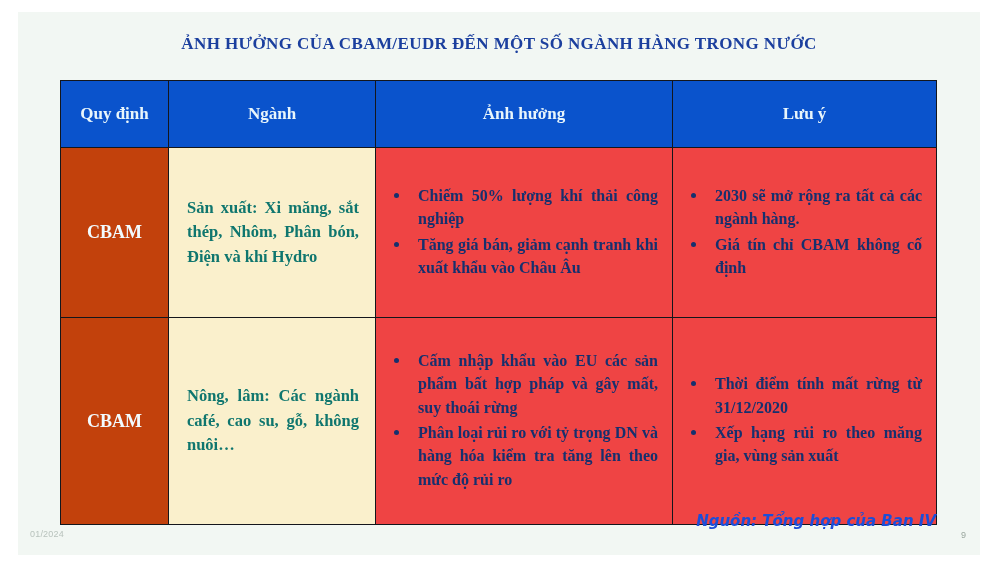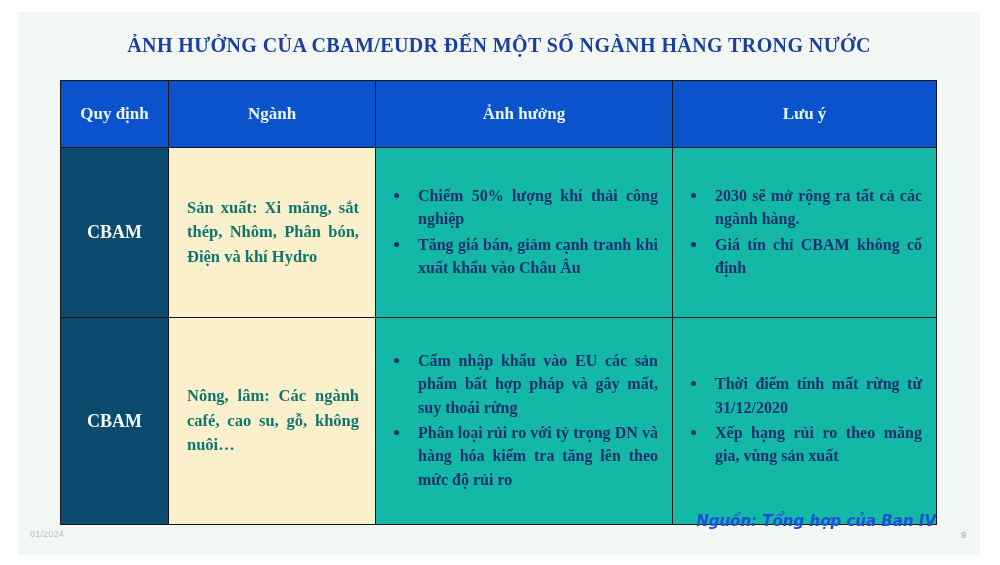--- a/index.html
+++ b/index.html
@@ -25,21 +25,21 @@
 
   #slide-title {
     position: absolute;
     left: 0;
     top: 22px;
     width: 962px;
     text-align: center;
     color: #1b3f9e;
     font-family: "Liberation Serif", serif;
     font-weight: bold;
-    font-size: 20px;
+    font-size: 17px;
     letter-spacing: 0.4px;
     white-space: nowrap;
   }
 
   #table {
     position: absolute;
     left: 42px;
     top: 68px;
     width: 876px;
     border-collapse: collapse;
@@ -61,42 +61,42 @@
     height: 66px;
     color: #e9f6fb;
     font-family: "Liberation Serif", serif;
     font-weight: bold;
     font-size: 17px;
     text-align: center;
     margin-left: 33px;
   }
 
   .regcell {
-    background: #0c4a6e;
+    background: #c2410c;
     color: #f2fbff;
     font-family: "Liberation Serif", serif;
     font-weight: bold;
     font-size: 18px;
     text-align: center;
   }
 
   .sector {
     background: #faf0cc;
     color: #0f766e;
     font-family: "Liberation Serif", serif;
     font-weight: bold;
     font-size: 16.5px;
     line-height: 1.48;
     text-align: justify;
     text-align-last: left;
     padding: 6px 16px 6px 18px !important;
   }
 
   .bullets {
-    background: #14b8a6;
+    background: #ef4444;
     padding: 6px 14px 6px 8px !important;
   }
   .bullets ul {
     list-style: none;
     margin: 0;
     padding: 0;
   }
   .bullets li {
     position: relative;
     padding-left: 34px;

